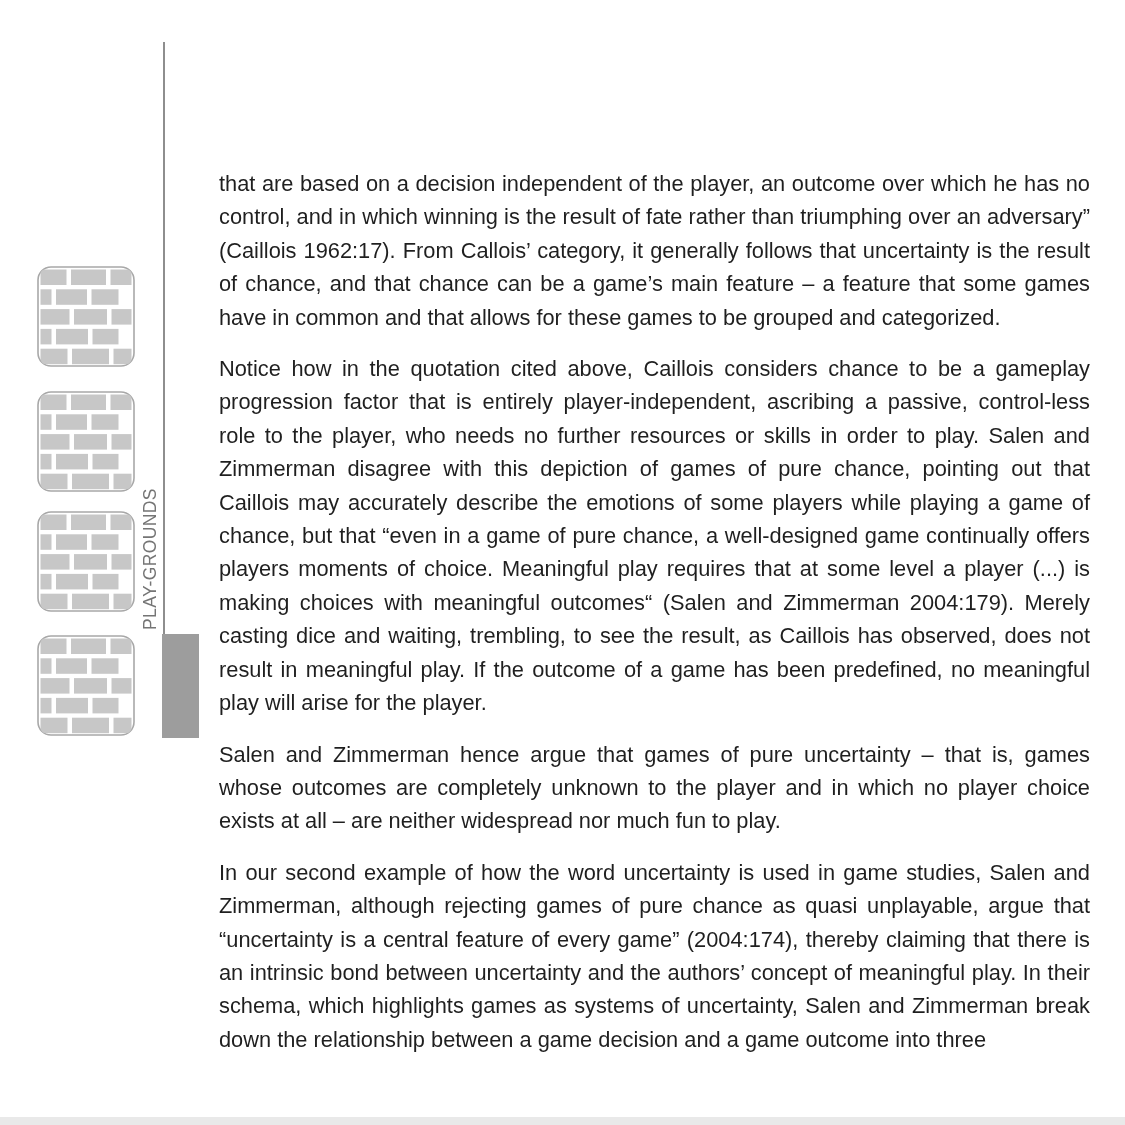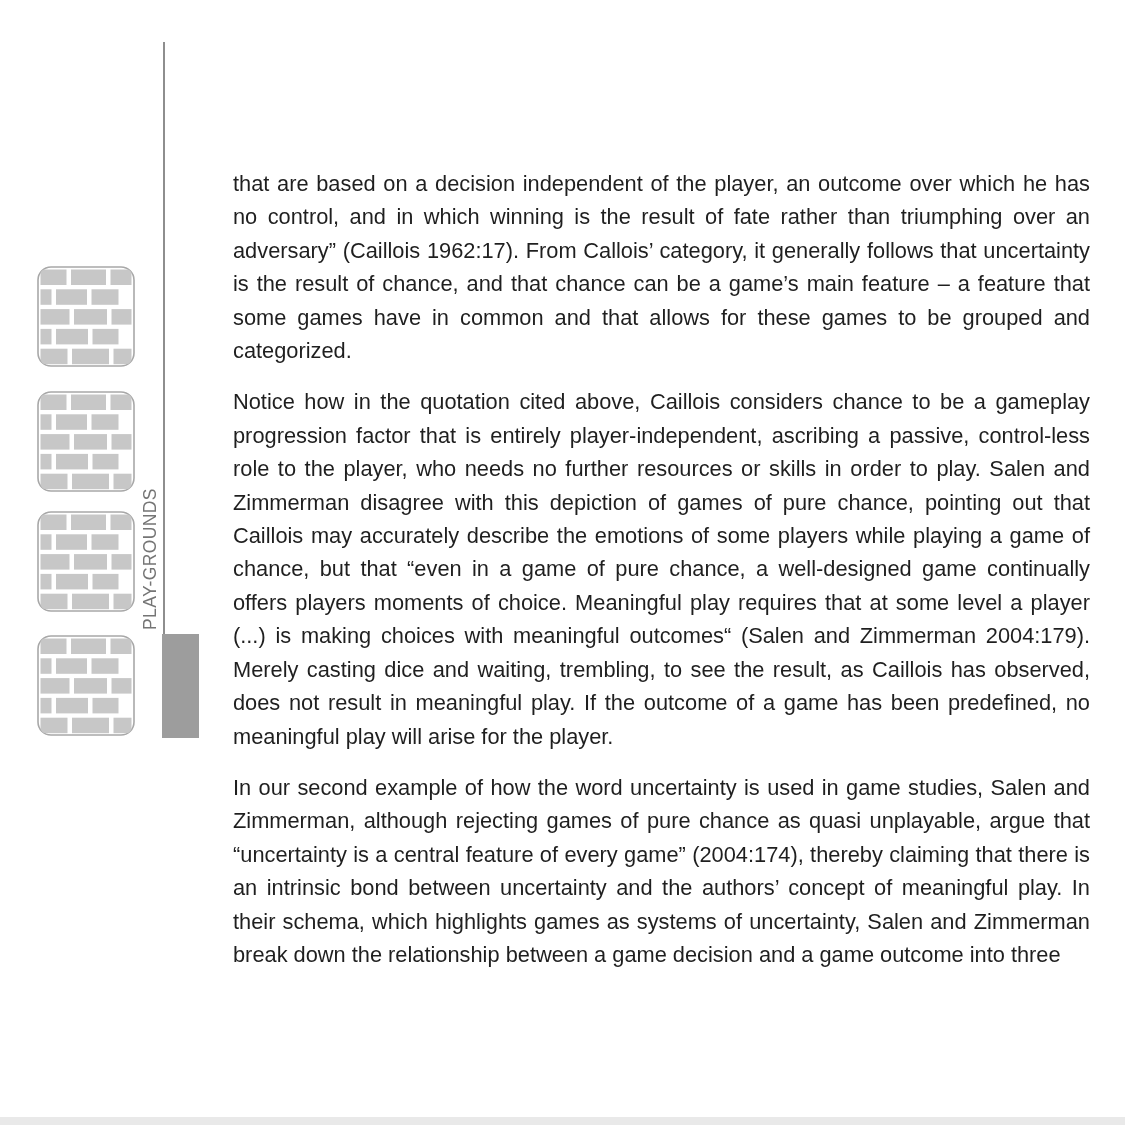--- a/index.html
+++ b/index.html
@@ -44,21 +44,21 @@
     transform:rotate(-90deg);
     color:#ffffff;font-weight:bold;font-size:21px;
     letter-spacing:0.5px;text-align:center;line-height:37px;
   }
   
   .text-column{
     position:absolute;left:217px;top:167px;width:873px;
     color:#1f1f1f;
   }
   .text-column p{
-    margin:0 0 18px 16px;
+    margin:0 0 18px 2px;
     font-size:21.8px;
     line-height:33.4px;
     text-align:justify;
   }
   
   .page-edge-strip{
     position:absolute;left:0;top:1117px;
     width:1125px;height:8px;background:#e9e9e9;
   }
 </style>
@@ -114,18 +114,19 @@
 
   <div class="section-label">PLAY-GROUNDS</div>
 
   <div class="page-num-box">
     <div class="page-num">332</div>
   </div>
 
   <main class="text-column">
     <p>that are based on a decision independent of the player, an outcome over which he has no control, and in which winning is the result of fate rather than triumphing over an adversary” (Caillois 1962:17). From Callois’ category, it generally follows that uncertainty is the result of chance, and that chance can be a game’s main feature – a feature that some games have in common and that allows for these games to be grouped and categorized.</p>
     <p>Notice how in the quotation cited above, Caillois considers chance to be a gameplay progression factor that is entirely player-independent, ascribing a passive, control-less role to the player, who needs no further resources or skills in order to play. Salen and Zimmerman disagree with this depiction of games of pure chance, pointing out that Caillois may accurately describe the emotions of some players while playing a game of chance, but that “even in a game of pure chance, a well-designed game continually offers players moments of choice. Meaningful play requires that at some level a player (...) is making choices with meaningful outcomes“ (Salen and Zimmerman 2004:179). Merely casting dice and waiting, trembling, to see the result, as Caillois has observed, does not result in meaningful play. If the outcome of a game has been predefined, no meaningful play will arise for the player.</p>
+    <p>Salen and Zimmerman hence argue that games of pure uncertainty – that is, games whose outcomes are completely unknown to the player and in which no player choice exists at all – are neither widespread nor much fun to play.</p>
     <p>In our second example of how the word uncertainty is used in game studies, Salen and Zimmerman, although rejecting games of pure chance as quasi unplayable, argue that “uncertainty is a central feature of every game” (2004:174), thereby claiming that there is an intrinsic bond between uncertainty and the authors’ concept of meaningful play. In their schema, which highlights games as systems of uncertainty, Salen and Zimmerman break down the relationship between a game decision and a game outcome into three</p>
   </main>
 
   <div class="page-edge-strip"></div>
 
 </div>
 
 </body></html>

